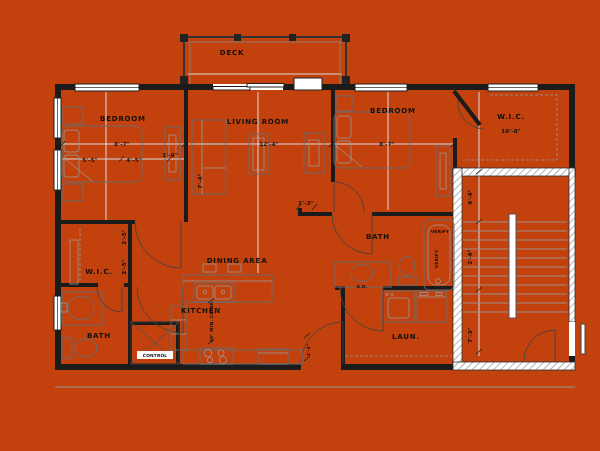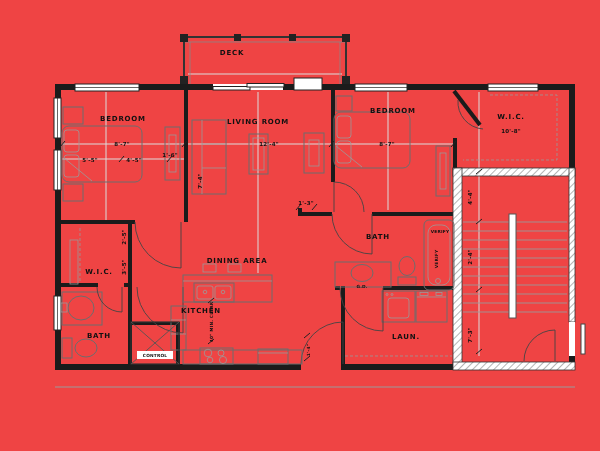--- a/index.html
+++ b/index.html
@@ -1,16 +1,16 @@
 <!DOCTYPE html>
 <html><head>
 <meta charset="utf-8">
 <style>
   html,body{margin:0;padding:0;background:#fff;}
-  .sheet{position:relative;width:600px;height:451px;background:#ef4444;overflow:hidden;
+  .sheet{position:relative;width:600px;height:451px;background:#c2410c;overflow:hidden;
          font-family:"DejaVu Sans",sans-serif;}
   svg{position:absolute;left:0;top:0;}
   text{fill:#111;font-family:"DejaVu Sans",sans-serif;font-weight:bold;}
   .room{font-size:7px;letter-spacing:.8px;}
   .dim{font-size:5.5px;letter-spacing:.2px;}
   .tiny{font-size:4.3px;letter-spacing:.2px;}
   .wall{fill:#1b1b1b;}
   .furn{fill:none;stroke:#6d6d6d;stroke-width:1;}
   .furn2{fill:none;stroke:#9a9a9a;stroke-width:.8;}
   .door{fill:none;stroke:#444;stroke-width:.9;}

